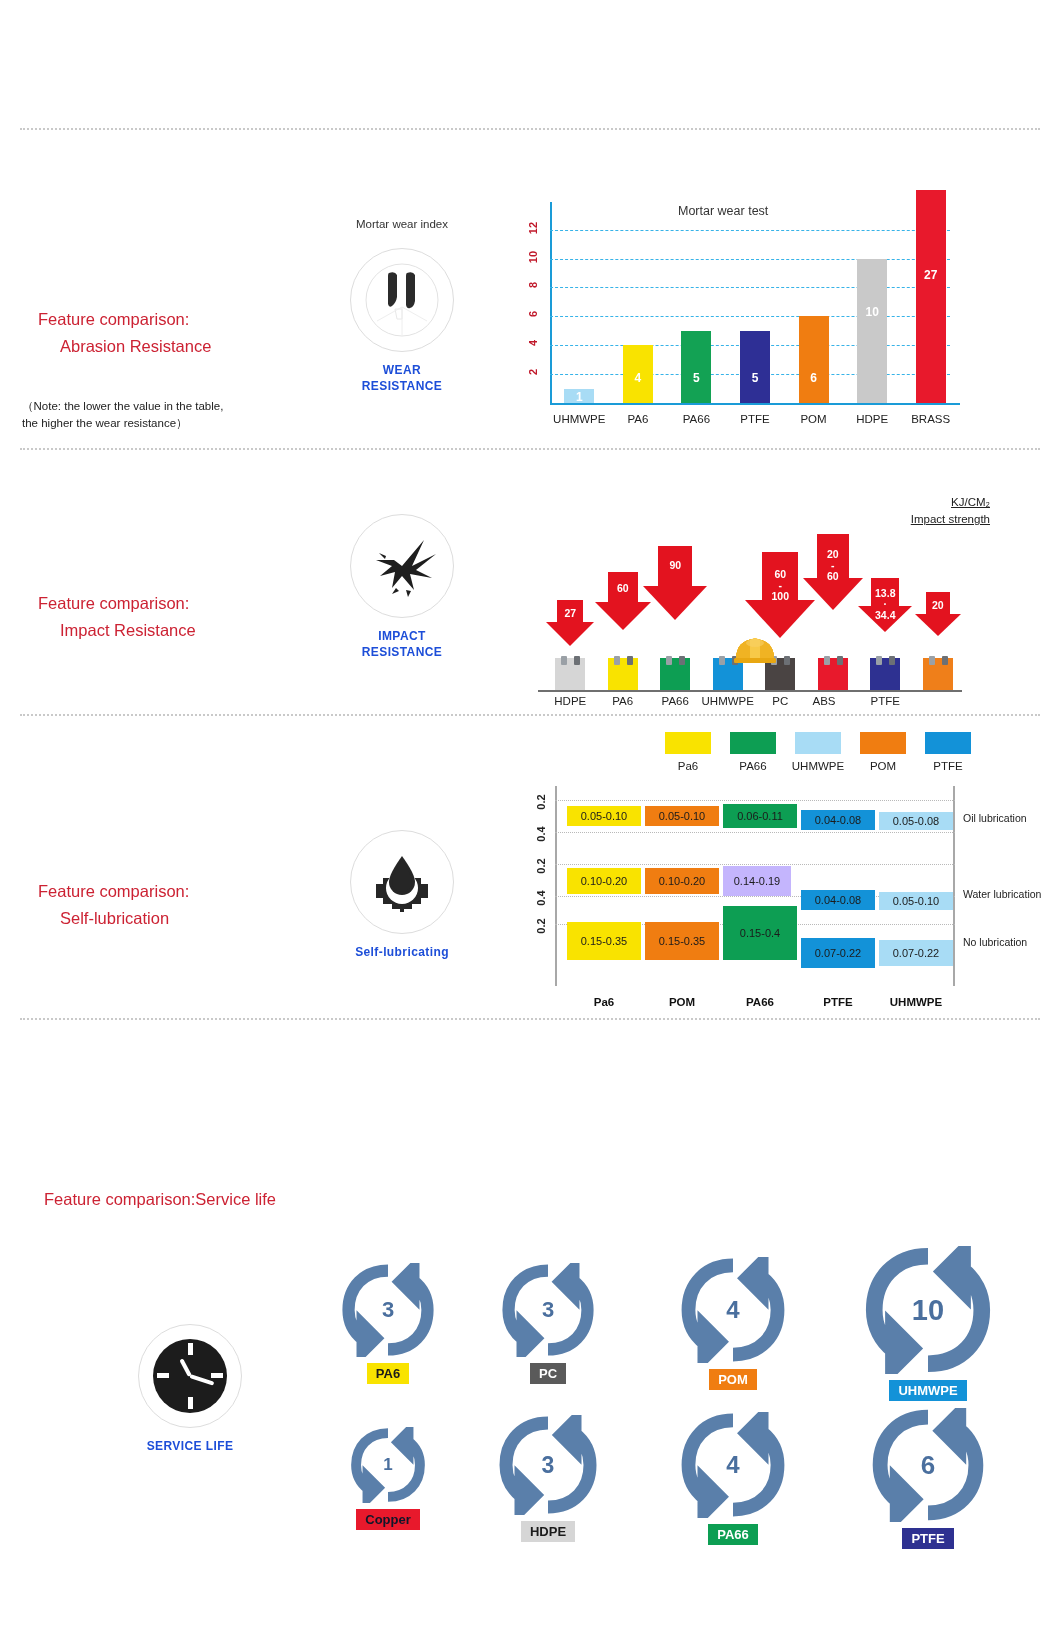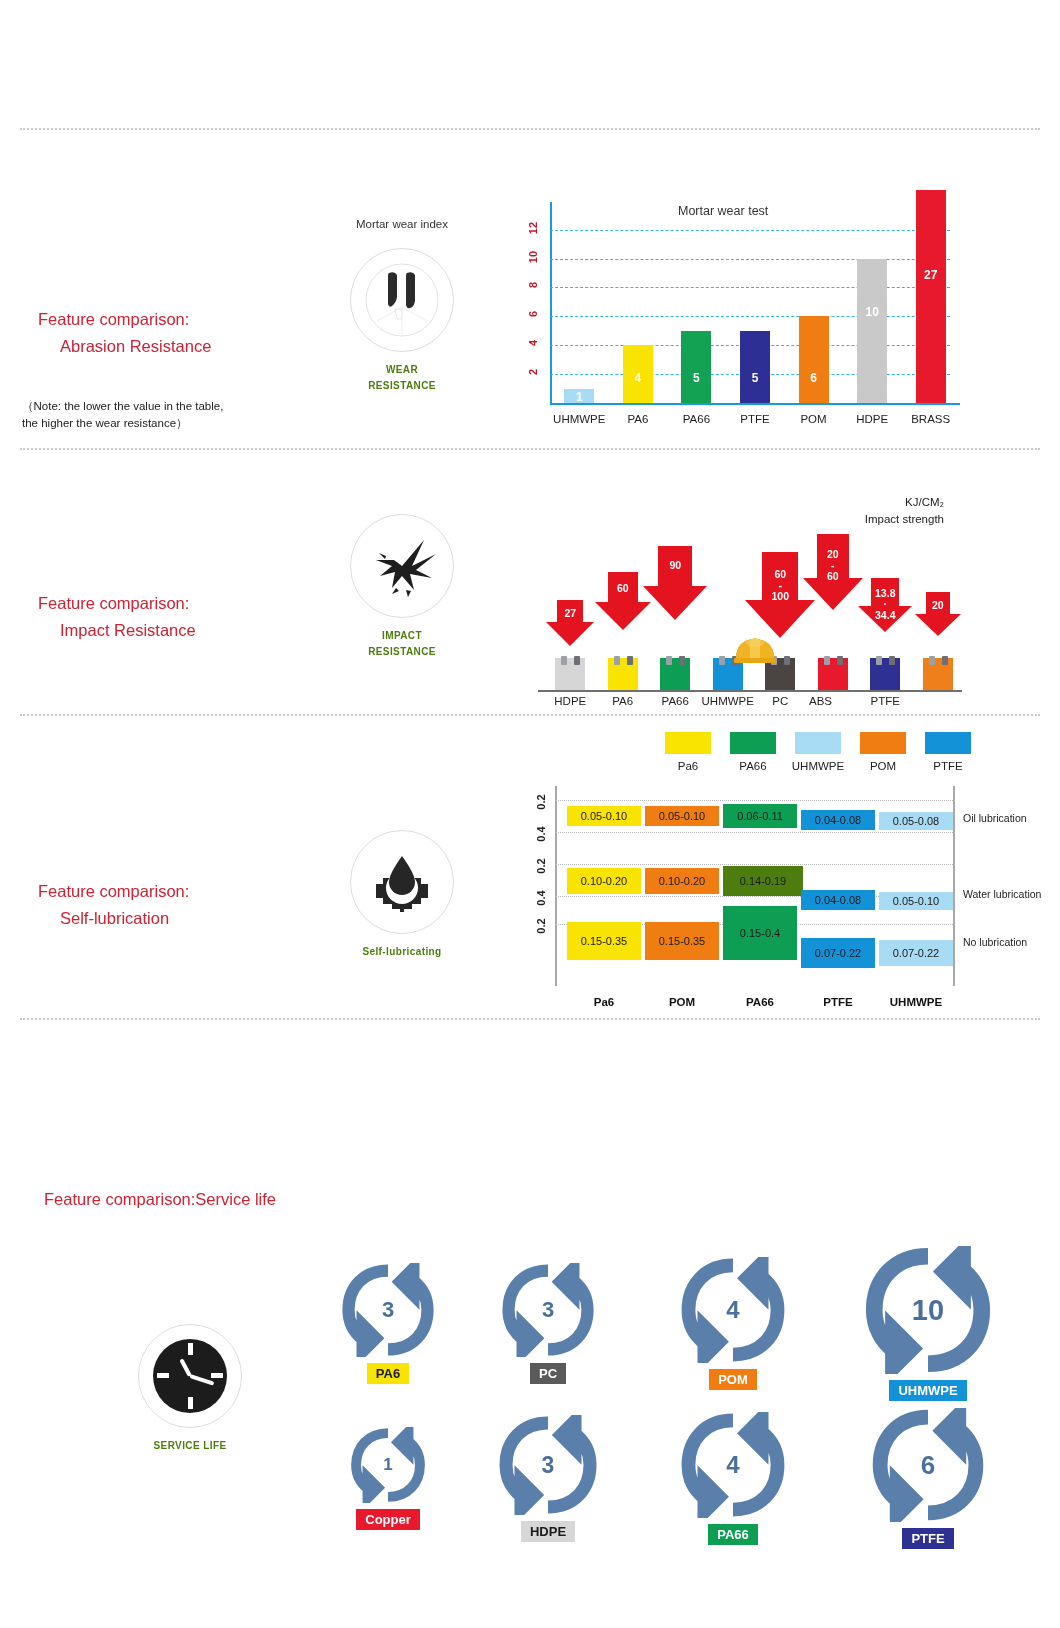--- a/index.html
+++ b/index.html
@@ -32,22 +32,22 @@
 
   
   .icon-wrap { position: absolute; text-align: center; width: 160px; }
   .icon-circle {
     width: 104px; height: 104px; border-radius: 50%;
     border: 1px solid #ddd; margin: 0 auto;
     display: flex; align-items: center; justify-content: center;
     background: #fff; position: relative; overflow: hidden;
   }
   .icon-cap {
-    margin-top: 10px; font-size: 10px; font-weight: bold;
-    color: #4d7c0f; line-height: 16px; letter-spacing: .4px;
+    margin-top: 10px; font-size: 12px; font-weight: bold;
+    color: #1d4ed8; line-height: 16px; letter-spacing: .4px;
   }
   .topcap { position: absolute; width: 220px; text-align: center; font-size: 11.5px; color: #333; }
 
   
   .wear-chart { position: absolute; }
   .wc-axisY { position: absolute; left: 0; top: 0; width: 2px; background: #1a9bd7; }
   .wc-axisX { position: absolute; left: 0; height: 2px; background: #1a9bd7; }
   .wc-grid {
     position: absolute; height: 0; border-top: 1px dashed #37b3e8;
   }
@@ -223,21 +223,21 @@
         <path d="M34 62 l-4 6 l7 -3 z" fill="#1e1e1e"></path>
         <path d="M44 64 l2 7 l3 -6 z" fill="#1e1e1e"></path>
       </svg>
     </div>
     <div class="icon-cap">
       <div>IMPACT</div>
       <div>RESISTANCE</div>
     </div>
   </div>
 
-  <div class="kjcm" style="left:784px; top:494px; width:160px;">
+  <div class="kjcm" style="left:830px; top:494px; width:160px;text-decoration:underline;">
     <div>KJ/CM₂</div>
     <div>Impact strength</div>
   </div>
 
   <div class="imp-wrap" style="left:520px; top:462px; width:470px; height:248px;">
     <div id="imp-body" style="position:absolute; left:0; top:0; width:470px; height:248px;">
         <div class="imp-base" style="left:18px; top:228px; width:424px;"></div>
         <div class="hbar" style="left:35.25px; top:196px; height:32px; width:30px; background:#d6d6d6; position:absolute;"></div>
         <svg class="helmet" width="46" height="30" viewBox="0 0 46 30" style="top:172px;">
                <path d="M4 26 q0 -20 19 -21 q19 1 19 21 z" fill="#f0b323"></path>
@@ -343,21 +343,21 @@
         <div class="arrow" style="left:394.75px; top:130px; width:46px; height:44px;">
                <div class="shaft" style="width:24px; height:22px;"></div>
                <div class="head" style="top:22px; border-width:22px 23px 0 23px;"></div>
                <div class="atxt" style="top:7.699999999999999px;">20</div>
              </div>
         <div class="imp-xlab" style="left:20.25px; top:233px; width:60px; text-align:center;">HDPE</div>
         <div class="imp-xlab" style="left:72.75px; top:233px; width:60px; text-align:center;">PA6</div>
         <div class="imp-xlab" style="left:125.25px; top:233px; width:60px; text-align:center;">PA66</div>
         <div class="imp-xlab" style="left:177.75px; top:233px; width:60px; text-align:center;">UHMWPE</div>
         <div class="imp-xlab" style="left:230.25px; top:233px; width:60px; text-align:center;">PC</div>
-        <div class="imp-xlab" style="left:289px; top:233px; width:60px; text-align:left;">ABS</div>
+        <div class="imp-xlab" style="left:274px; top:233px; width:60px; text-align:center;">ABS</div>
         <div class="imp-xlab" style="left:335.25px; top:233px; width:60px; text-align:center;">PTFE</div>
       </div>
   </div>
 
   <div class="divider" style="top:714px"></div>
 
   <div class="sec-title" style="left:38px; top:830px;">
     <div>Feature comparison:</div>
     <div class="l2">Self-lubrication</div>
   </div>
@@ -407,22 +407,22 @@
                         background:#0d9e53;">0.06-0.11</div>
         <div class="lub-cell" style="left:256px; top:82px; width:74px; height:20px;
                         background:#1392d8;">0.04-0.08</div>
         <div class="lub-cell" style="left:334px; top:84px; width:74px; height:18px;
                         background:#a8dcf5;">0.05-0.08</div>
         <div class="lub-rowlab" style="left:418px; top:84px; width:110px;">Oil lubrication</div>
         <div class="lub-cell" style="left:22px; top:140px; width:74px; height:26px;
                         background:#f9e300;">0.10-0.20</div>
         <div class="lub-cell" style="left:100px; top:140px; width:74px; height:26px;
                         background:#f07d11;">0.10-0.20</div>
-        <div class="lub-cell" style="left:178px; top:138px; width:80px; height:30px;
-                        background:#4d7c0f;">0.14-0.19</div>
+        <div class="lub-cell" style="left:178px; top:138px; width:68px; height:30px;
+                        background:#c4b5fd;">0.14-0.19</div>
         <div class="lub-cell" style="left:256px; top:162px; width:74px; height:20px;
                         background:#1392d8;">0.04-0.08</div>
         <div class="lub-cell" style="left:334px; top:164px; width:74px; height:18px;
                         background:#a8dcf5;">0.05-0.10</div>
         <div class="lub-rowlab" style="left:418px; top:160px; width:110px;">Water lubrication</div>
         <div class="lub-cell" style="left:22px; top:194px; width:74px; height:38px;
                         background:#f9e300;">0.15-0.35</div>
         <div class="lub-cell" style="left:100px; top:194px; width:74px; height:38px;
                         background:#f07d11;">0.15-0.35</div>
         <div class="lub-cell" style="left:178px; top:178px; width:74px; height:54px;
@@ -502,21 +502,21 @@
                <span class="sl-tag" style="background:#1392d8; color:#ffffff;">UHMWPE</span>
              </div>
       <div class="sl-item" style="left:30px; top:179px; width:76px; height:76px;">
                <svg width="76" height="76" viewBox="0 0 100 100">
                  <path d="M50 8 C24 8 8 26 8 50 C8 63 14 74 23 81 L23 66 L37 80 L23 94 L23 81" fill="none" stroke="#5a7faa" stroke-width="13" stroke-linejoin="miter"></path>
                  <path d="M50 92 C76 92 92 74 92 50 C92 37 86 26 77 19 L77 34 L63 20 L77 6 L77 19" fill="none" stroke="#5a7faa" stroke-width="13" stroke-linejoin="miter"></path>
                </svg>
                <div class="sl-num" style="font-size:17px;">1</div>
              </div>
       <div style="position:absolute; left:-2px; top:261px; width:140px; text-align:center;">
-               <span class="sl-tag" style="background:#e8192c; color:#ffffff;">Copper</span>
+               <span class="sl-tag" style="background:#e8192c; color:#0f172a;">Copper</span>
              </div>
       <div class="sl-item" style="left:178px; top:167px; width:100px; height:100px;">
                <svg width="100" height="100" viewBox="0 0 100 100">
                  <path d="M50 8 C24 8 8 26 8 50 C8 63 14 74 23 81 L23 66 L37 80 L23 94 L23 81" fill="none" stroke="#5a7faa" stroke-width="13" stroke-linejoin="miter"></path>
                  <path d="M50 92 C76 92 92 74 92 50 C92 37 86 26 77 19 L77 34 L63 20 L77 6 L77 19" fill="none" stroke="#5a7faa" stroke-width="13" stroke-linejoin="miter"></path>
                </svg>
                <div class="sl-num" style="font-size:23px;">3</div>
              </div>
       <div style="position:absolute; left:158px; top:273px; width:140px; text-align:center;">
                <span class="sl-tag" style="background:#d6d6d6; color:#1b1b1b;">HDPE</span>

